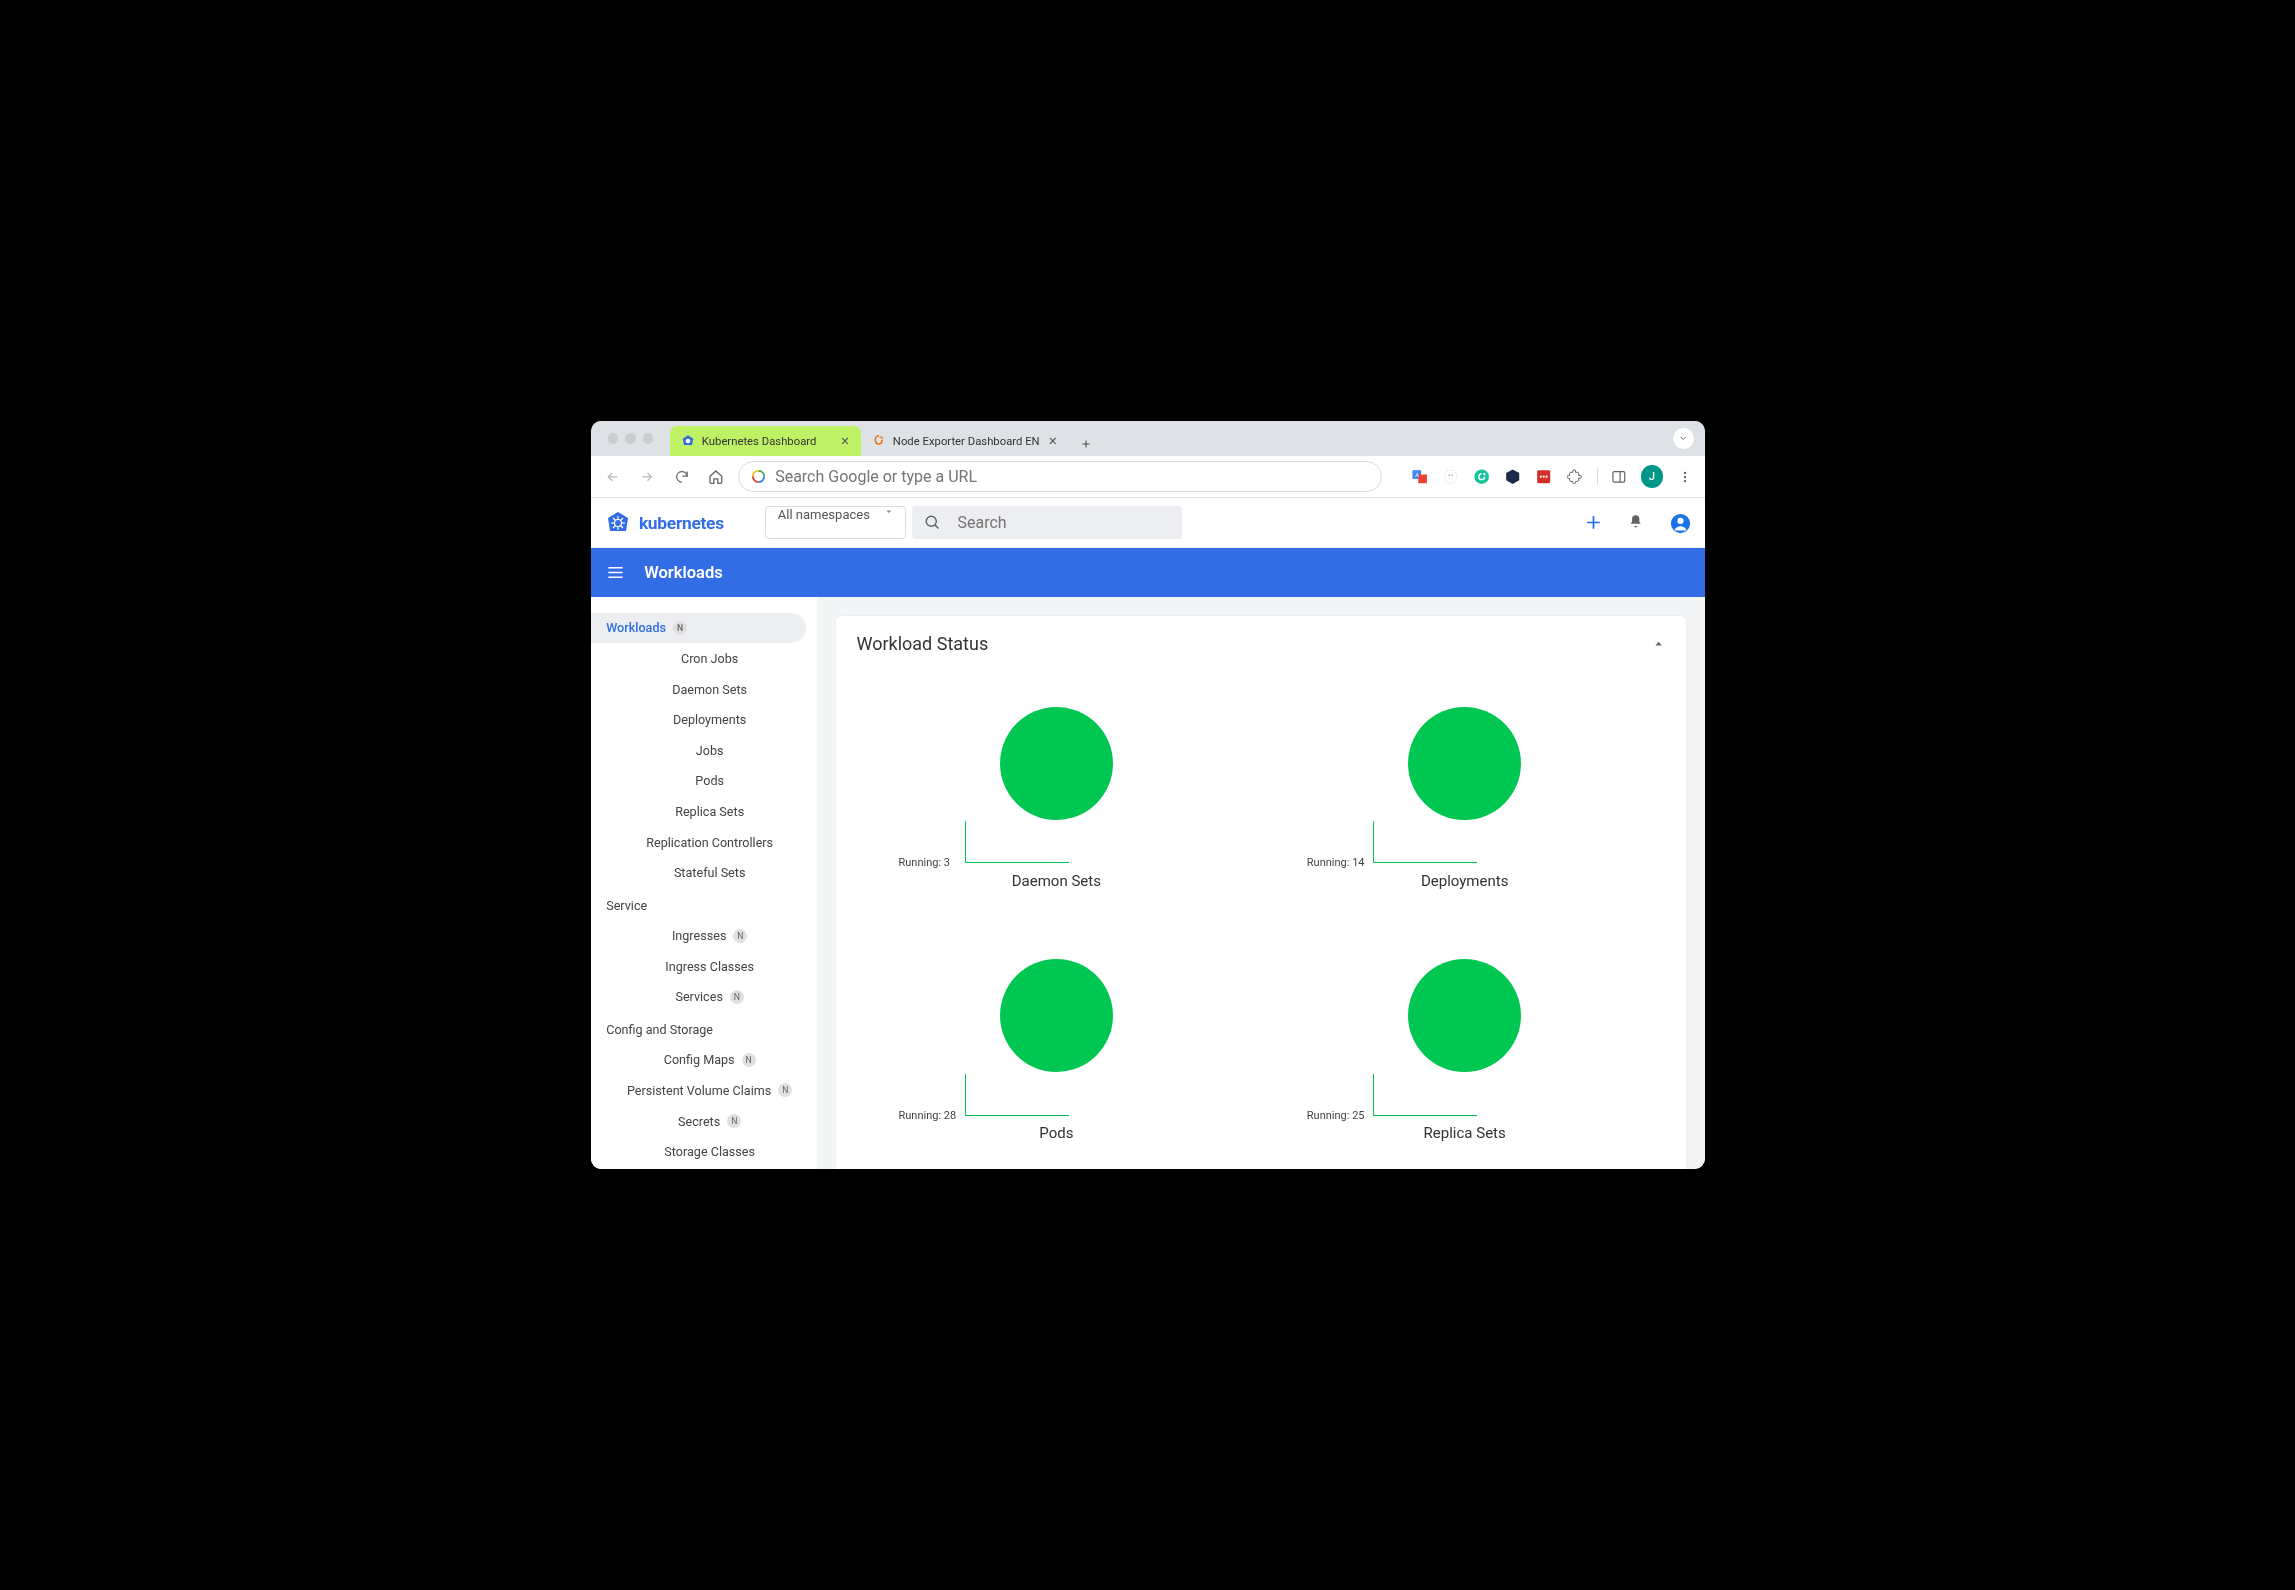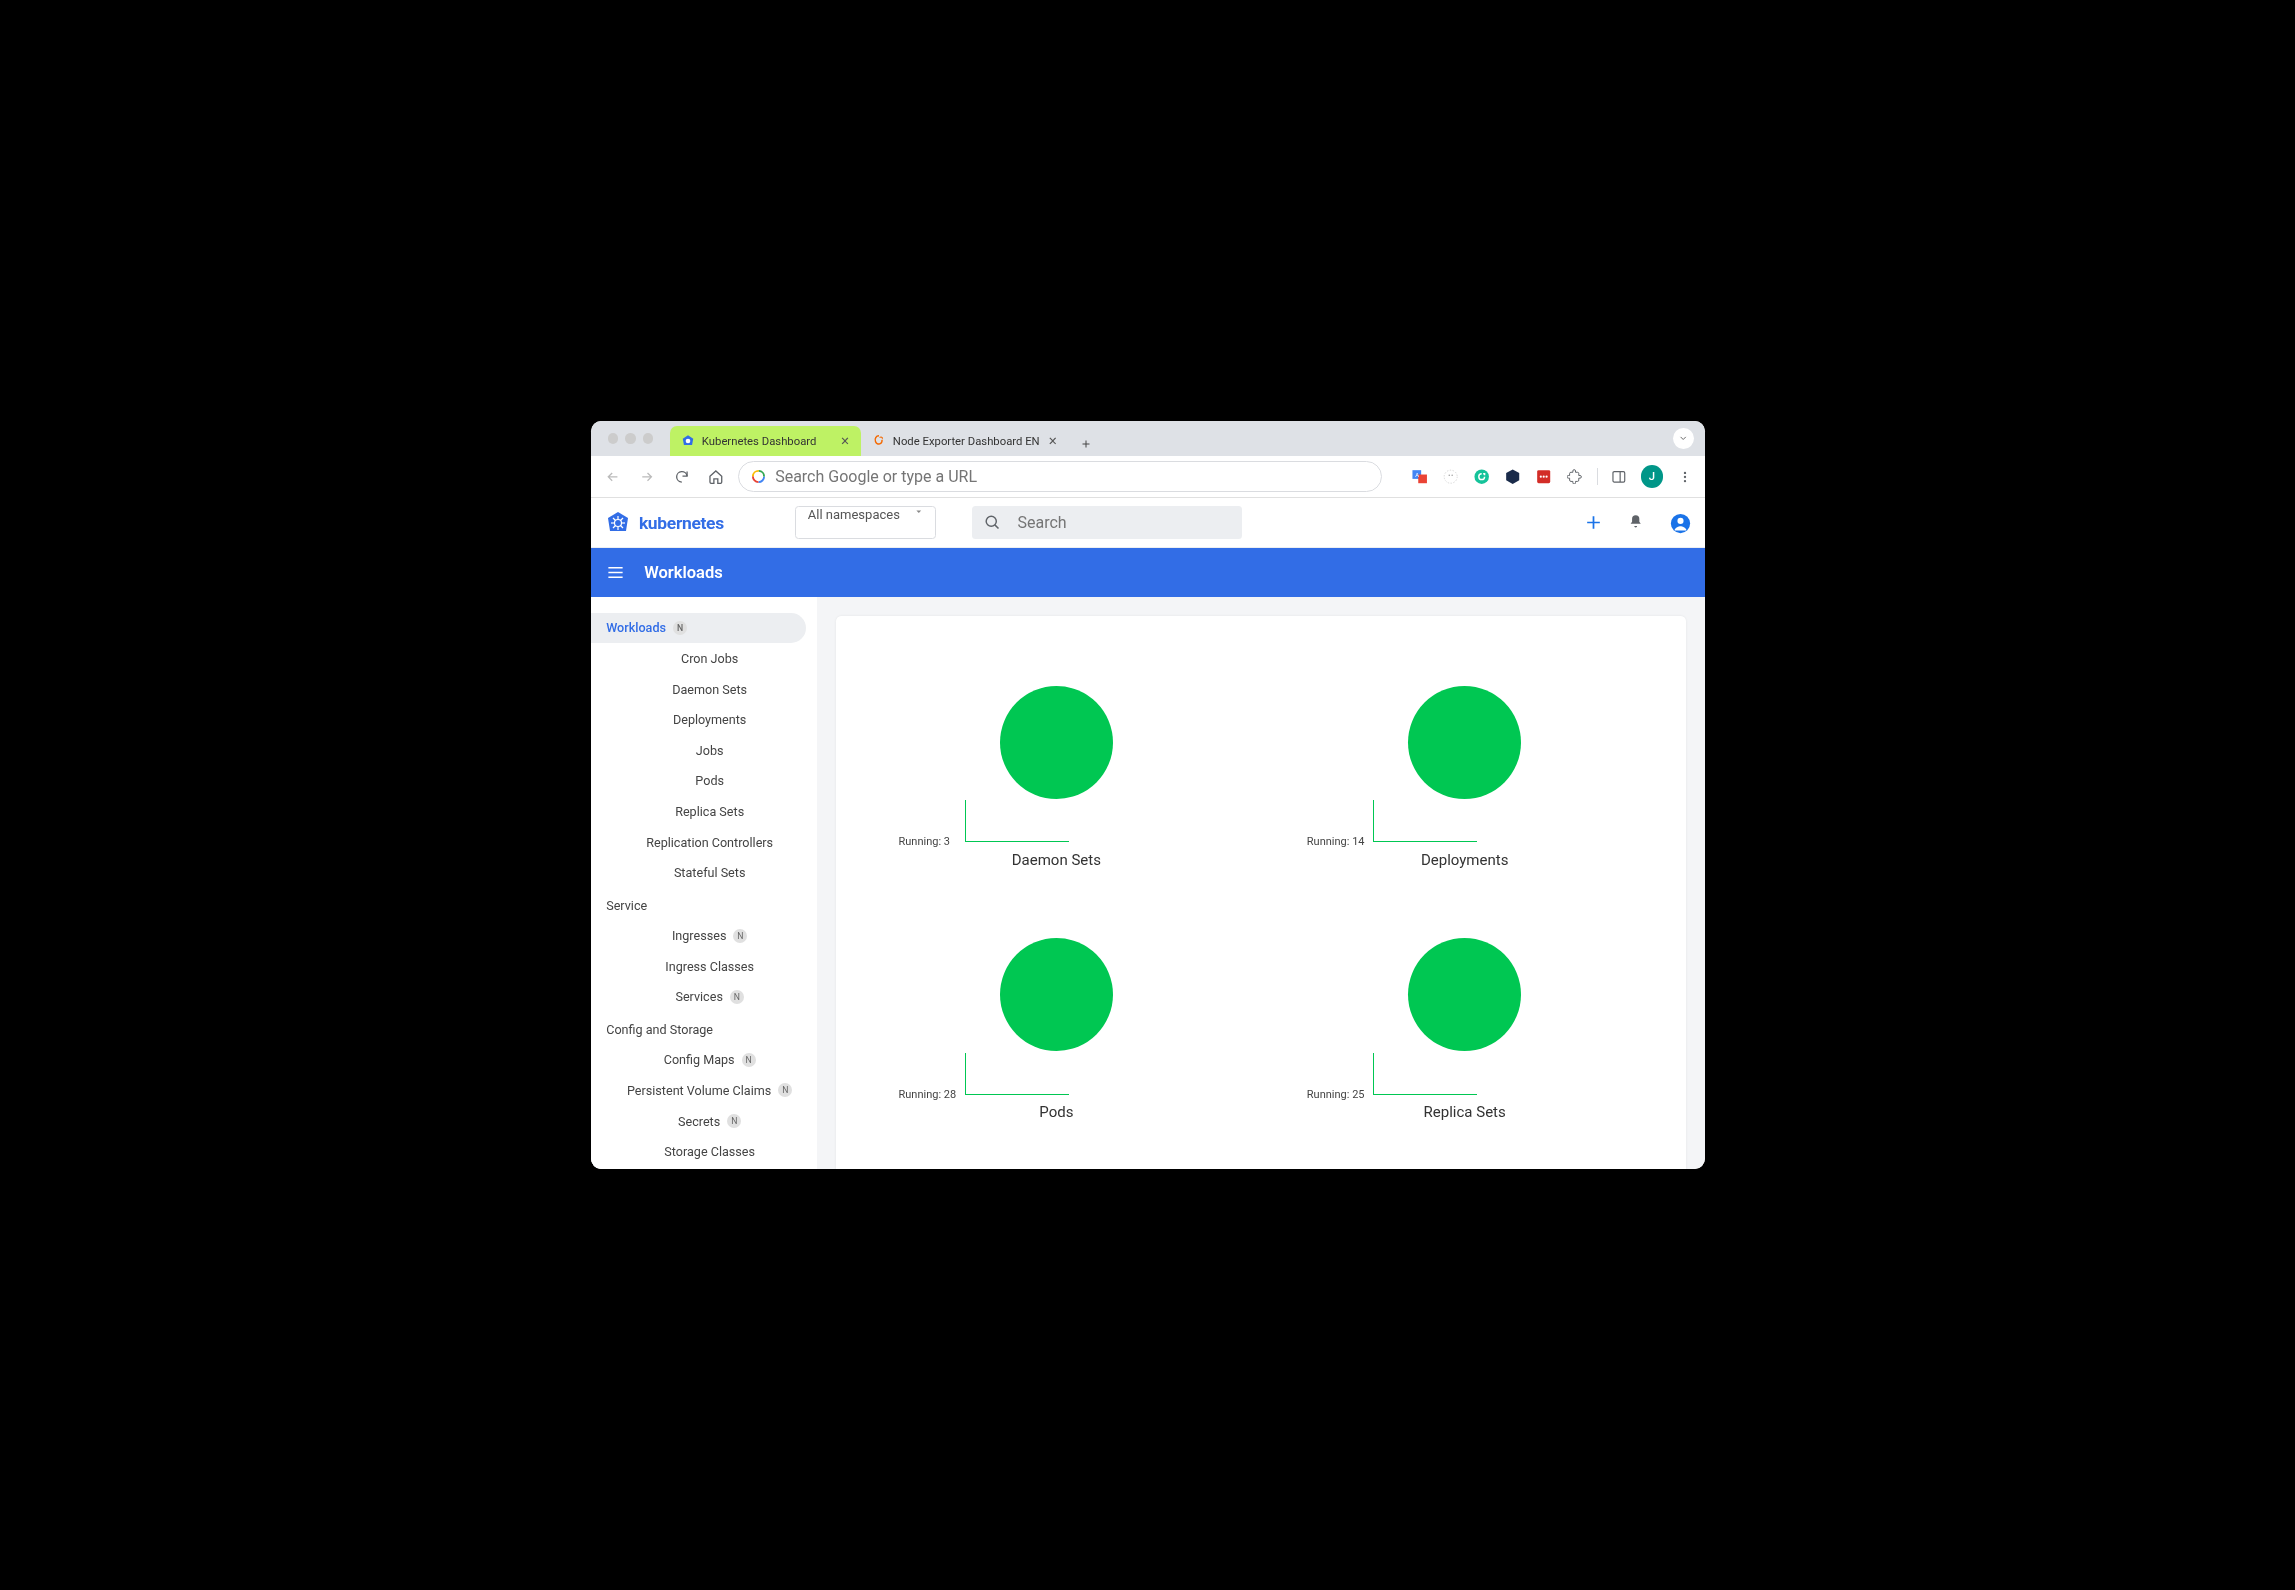--- a/index.html
+++ b/index.html
@@ -23,21 +23,21 @@
 .nav-btn { width: 24px; height: 24px; display:flex; align-items:center; justify-content:center; color:#5f6368; cursor:pointer; border-radius:50%; }
 .nav-btn.disabled { color: #bbb; }
 .omnibox { flex:1; max-width: 644px; height:31px; border:0.9px solid #dadce0; border-radius:15.7px; display:flex; align-items:center; padding:0 12px; gap:8.7px; }
 .omnibox input { border:none; outline:none; flex:1; font-size:16px; color:#5f6368; }
 .ext-icons { display:flex; align-items:center; gap:12px; margin-left:auto; }
 .ext { width:19px; height:19px; display:flex; align-items:center; justify-content:center; font-size:12px; }
 .divider-v { width:0.9px; height:17.4px; background:#dadce0; }
 .avatar { width:22.6px; height:22.6px; border-radius:50%; background:#009688; color:#fff; display:flex; align-items:center; justify-content:center; font-size:11.3px; font-weight:500;}
 
 
-.app-header { height: 50px; background:#fff; display:flex; align-items:center; padding: 0 15.7px; gap: 36px; border-bottom:0.9px solid #eceef1;}
+.app-header { height: 50px; background:#fff; display:flex; align-items:center; padding: 0 15.7px; gap: 6px; border-bottom:0.9px solid #eceef1;}
 .logo-wrap { display:flex; align-items:center; gap:8.7px; }
 .k8s-logo { width:24px; height:24px; }
 .logo-text { color:#326de6; font-weight:700; font-size:17.4px; letter-spacing:-0.3px;}
 .ns-select { border:0.9px solid #dadce0; border-radius:3.5px; height:33px; padding:0 12px; display:flex; align-items:flex-start; gap:14px; font-size:13px; color:#555; cursor:pointer; margin-left:35px; }
 .search-box { background:#eceef1; border-radius:3.5px; height:33px; width:270px; display:flex; align-items:center; padding:0 12px; gap:15.7px; }
 .search-box input { border:none; outline:none; background:transparent; font-size:16px; flex:1; color:#5f6368;}
 .header-actions { margin-left:auto; display:flex; align-items:center; gap:24px; }
 .header-icon { width:19px; height:19px; cursor:pointer; }
 .plus-icon { color:#1a73e8; font-size:21px; }
 .bell-icon { color:#5f6368; }
@@ -323,20 +323,28 @@
           <span>Secrets</span>
           <span class="n-badge">N</span>
         </div>
         <div class="side-item sub">
           <span>Storage Classes</span>
         </div>
       </div>
 
     <div class="main">
       <div class="card">
+        <div class="card-header">
+          <span class="card-title">Workload Status</span>
+          <div class="collapse-btn">
+            <svg width="11.3" height="11.3" viewBox="0 0 24 24">
+                <path d="M5 16l7-8 7 8" fill="#666"></path>
+              </svg>
+          </div>
+        </div>
         <div class="charts-grid" id="charts">
             <div class="chart-cell">
     <div class="donut" style="background:#00c752"></div>
     <div class="leader">
       <div class="leader-label">Running: 3</div>
       <div class="leader-line"></div>
     </div>
     <div class="chart-label">Daemon Sets</div>
   </div>
             <div class="chart-cell">

